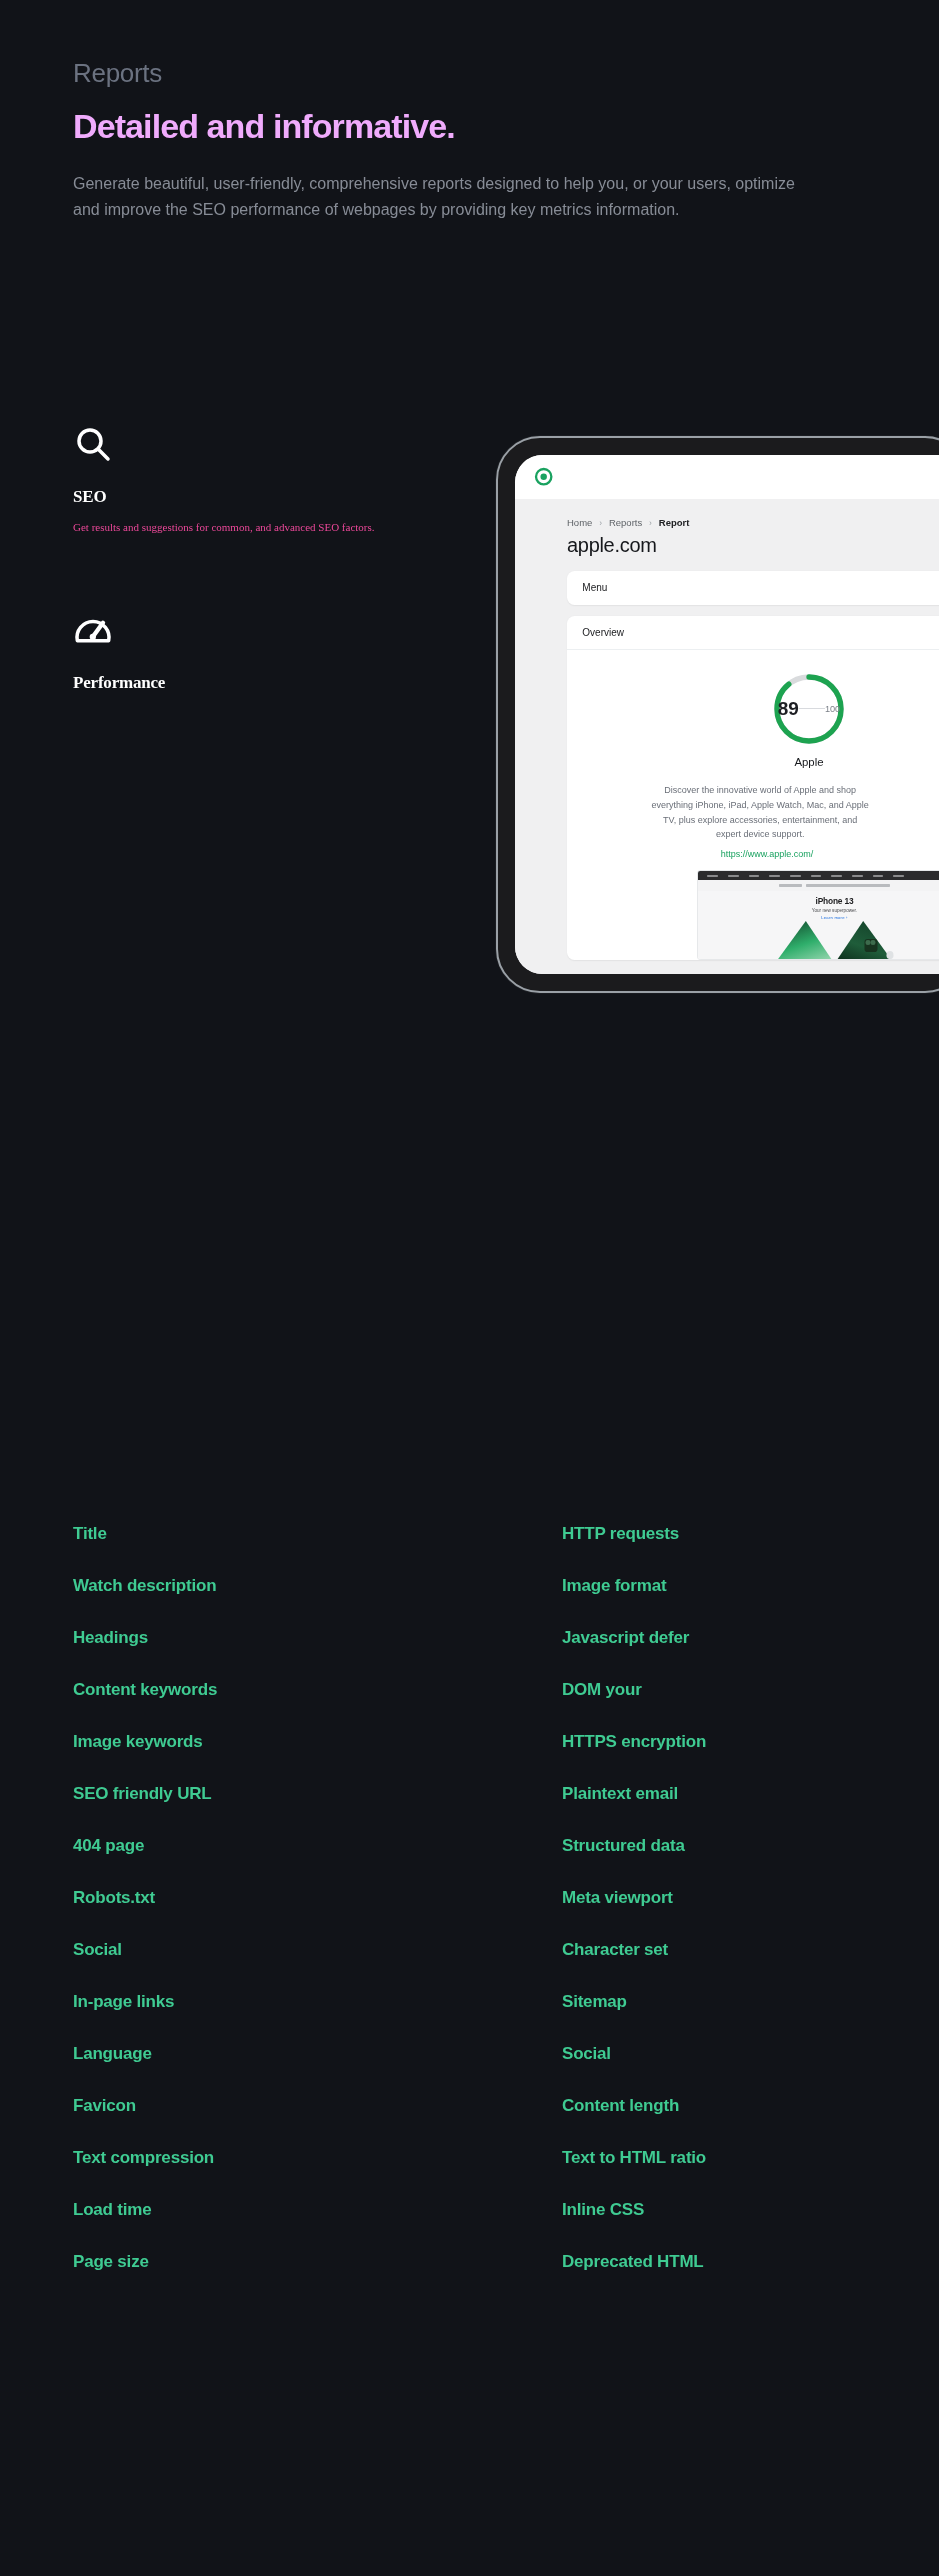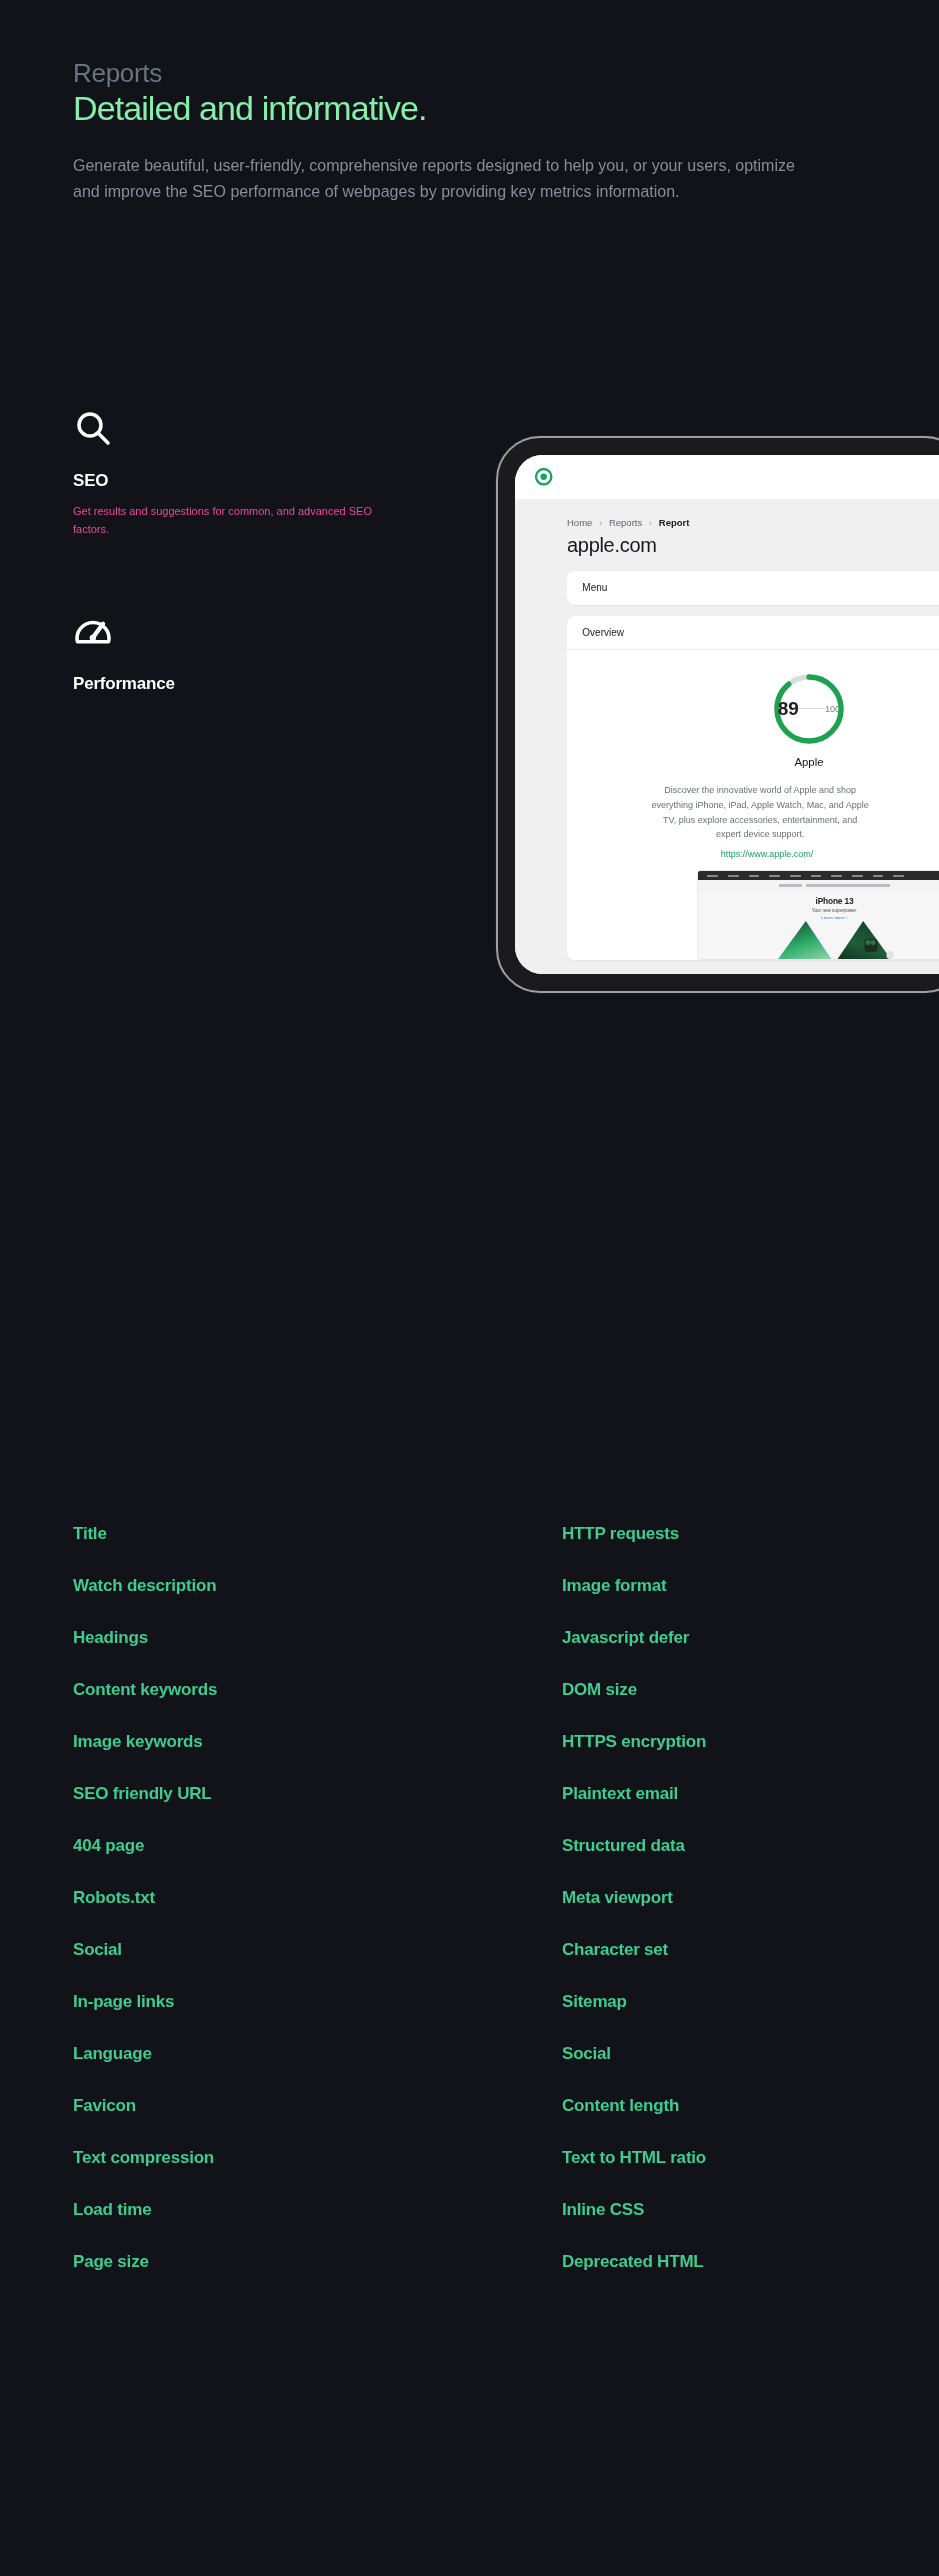--- a/index.html
+++ b/index.html
@@ -24,43 +24,44 @@
 
   .eyebrow {
     font-size: 26px;
     font-weight: 400;
     color: #6b7280;
     letter-spacing: -0.3px;
     line-height: 1.15;
   }
 
   .headline {
-    margin-top: 0;
+    margin-top: 18px;
     font-size: 34px;
-    font-weight: 400;
-    color: #86efac;
+    font-weight: 700;
+    color: #f0abfc;
     letter-spacing: -0.9px;
     line-height: 1.12;
   }
 
   .lede {
     margin-top: 26px;
     width: 732px;
     font-size: 16px;
     line-height: 1.62;
     color: #878c96;
     font-weight: 400;
   }
 
   
   .features {
     position: absolute;
     left: 73px;
-    top: 408px;
+    top: 424px;
     width: 328px;
+    font-family: Liberation Serif, serif;
   }
 
   .feature { margin-bottom: 73px; }
   .feature:last-child { margin-bottom: 0; }
 
   .feature-icon {
     width: 40px; height: 40px;
     display: block;
     color: #ffffff;
     margin-bottom: 23px;
@@ -411,21 +412,21 @@
         <div class="test-item">Language</div>
         <div class="test-item">Favicon</div>
         <div class="test-item">Text compression</div>
         <div class="test-item">Load time</div>
         <div class="test-item">Page size</div>
       </div>
       <div>
         <div class="test-item">HTTP requests</div>
         <div class="test-item">Image format</div>
         <div class="test-item">Javascript defer</div>
-        <div class="test-item">DOM size</div>
+        <div class="test-item">DOM your</div>
         <div class="test-item">HTTPS encryption</div>
         <div class="test-item">Plaintext email</div>
         <div class="test-item">Structured data</div>
         <div class="test-item">Meta viewport</div>
         <div class="test-item">Character set</div>
         <div class="test-item">Sitemap</div>
         <div class="test-item">Social</div>
         <div class="test-item">Content length</div>
         <div class="test-item">Text to HTML ratio</div>
         <div class="test-item">Inline CSS</div>

